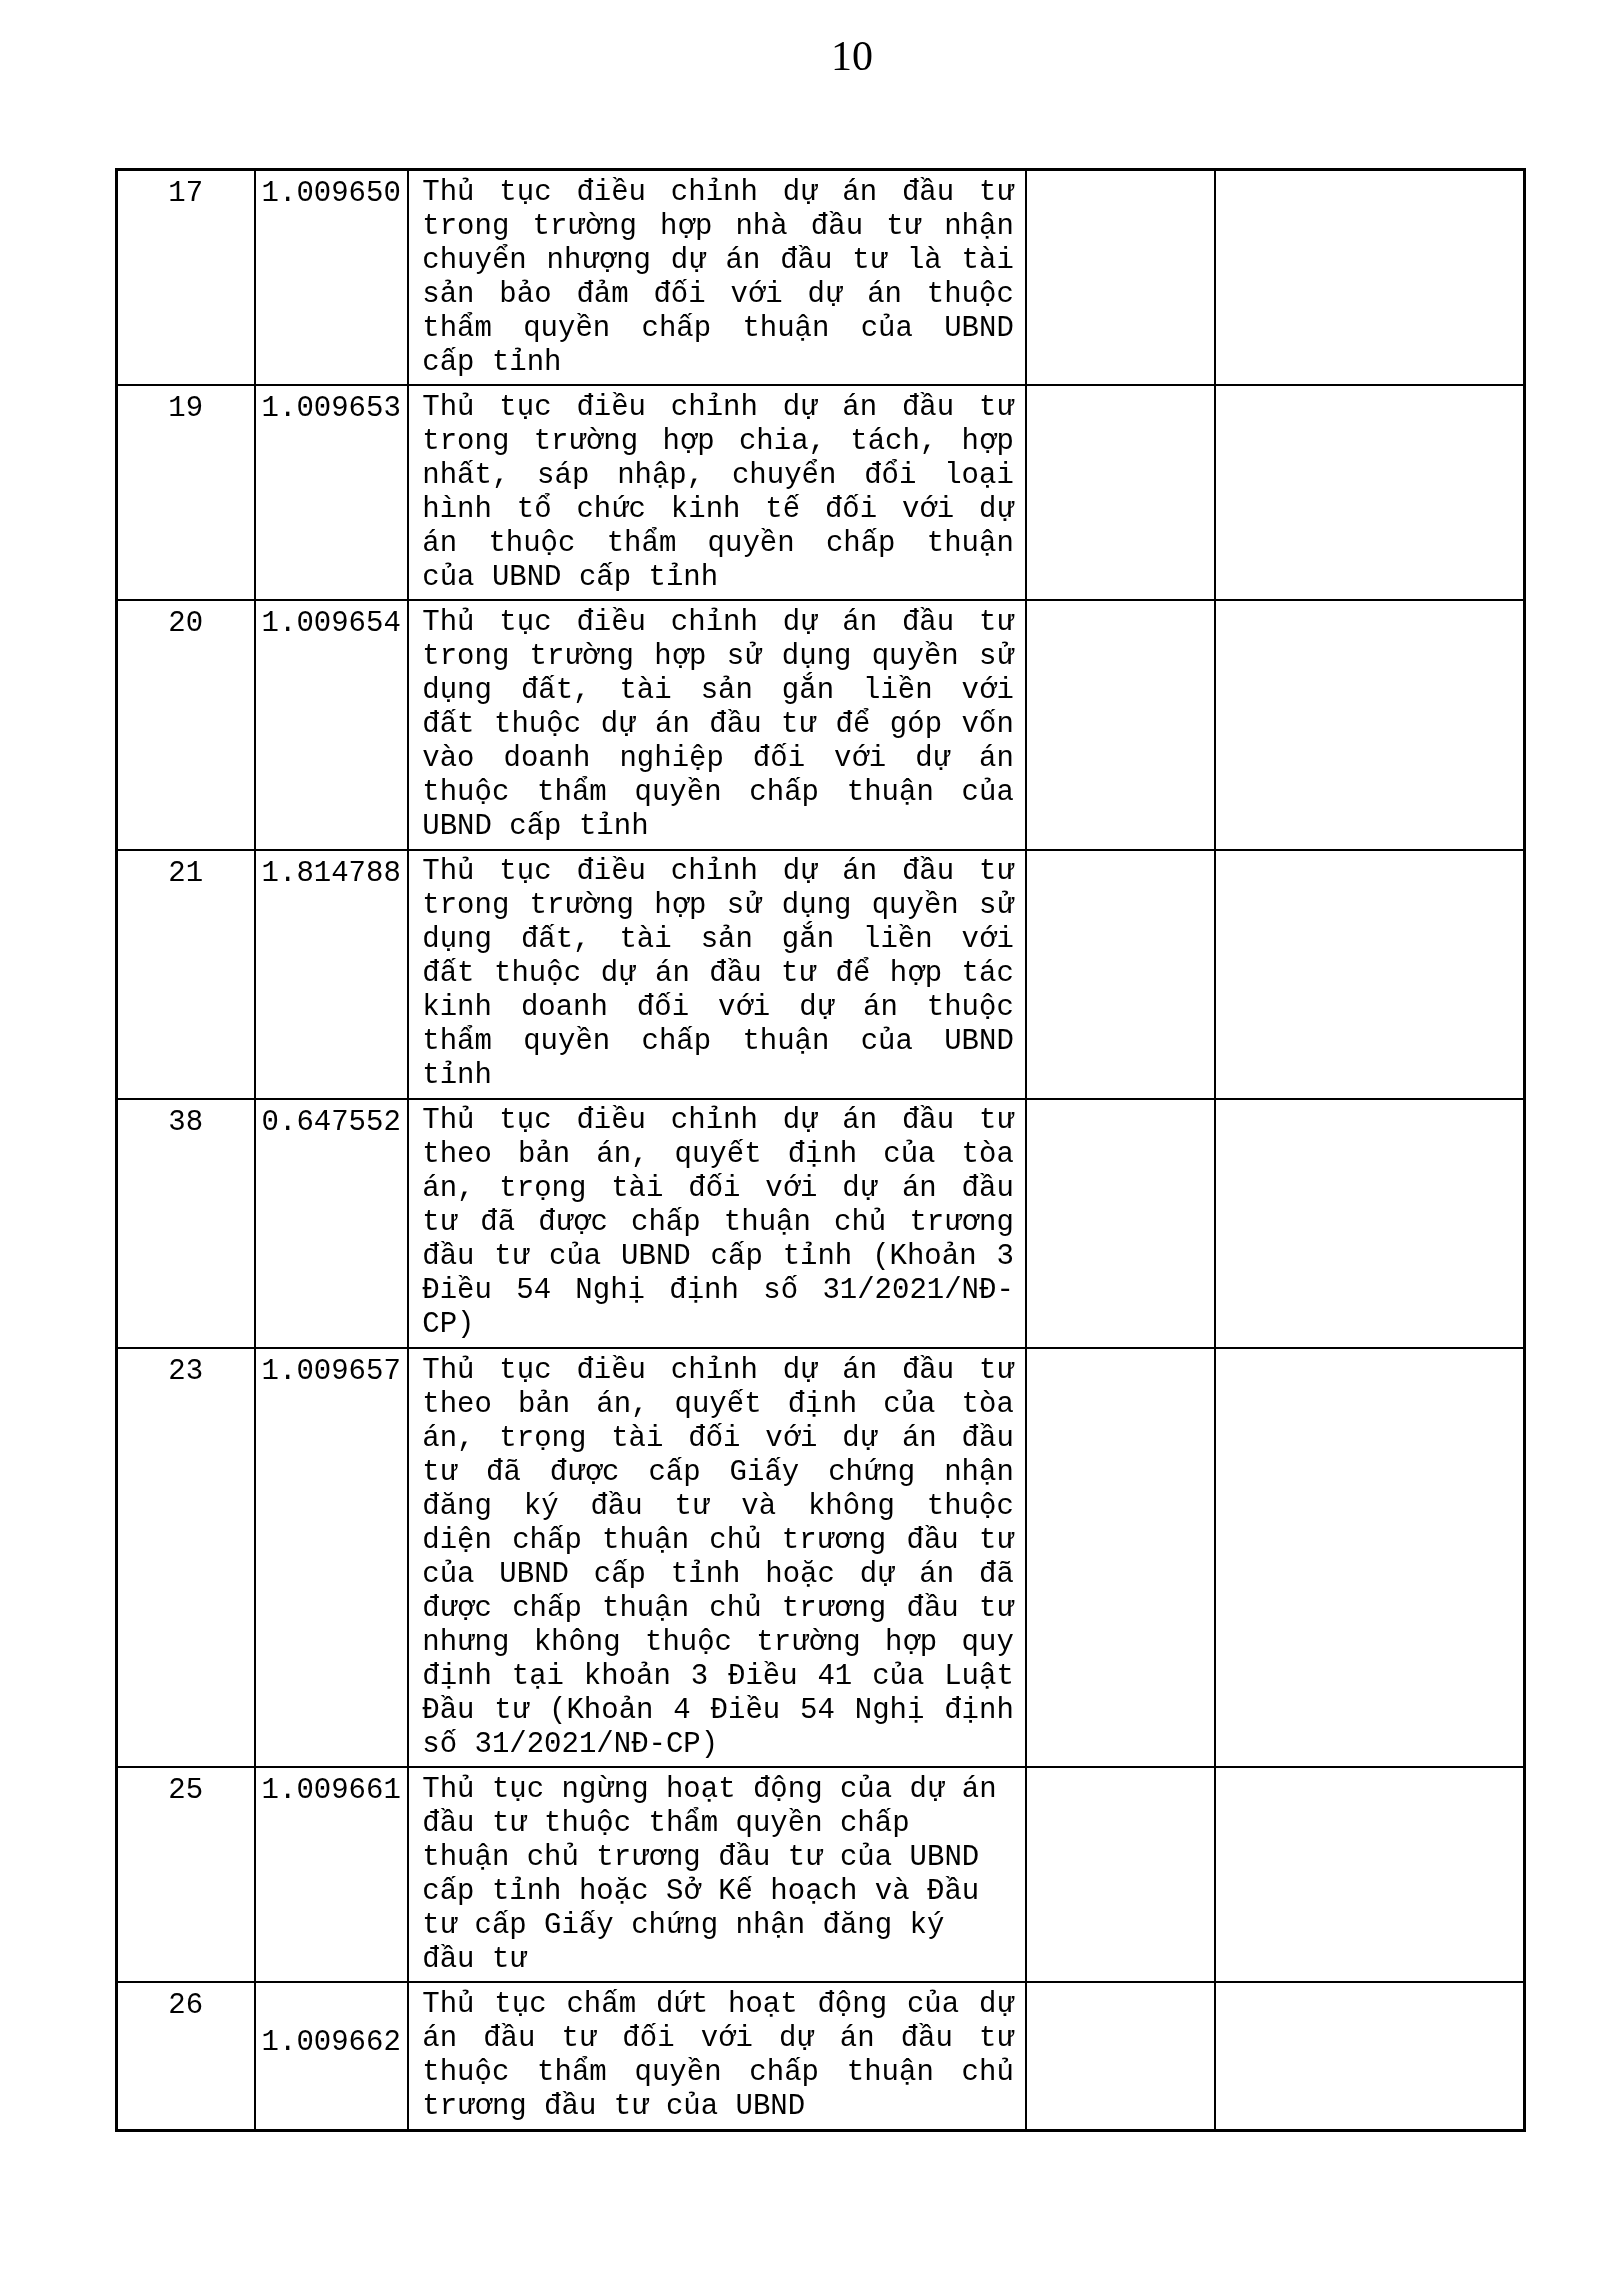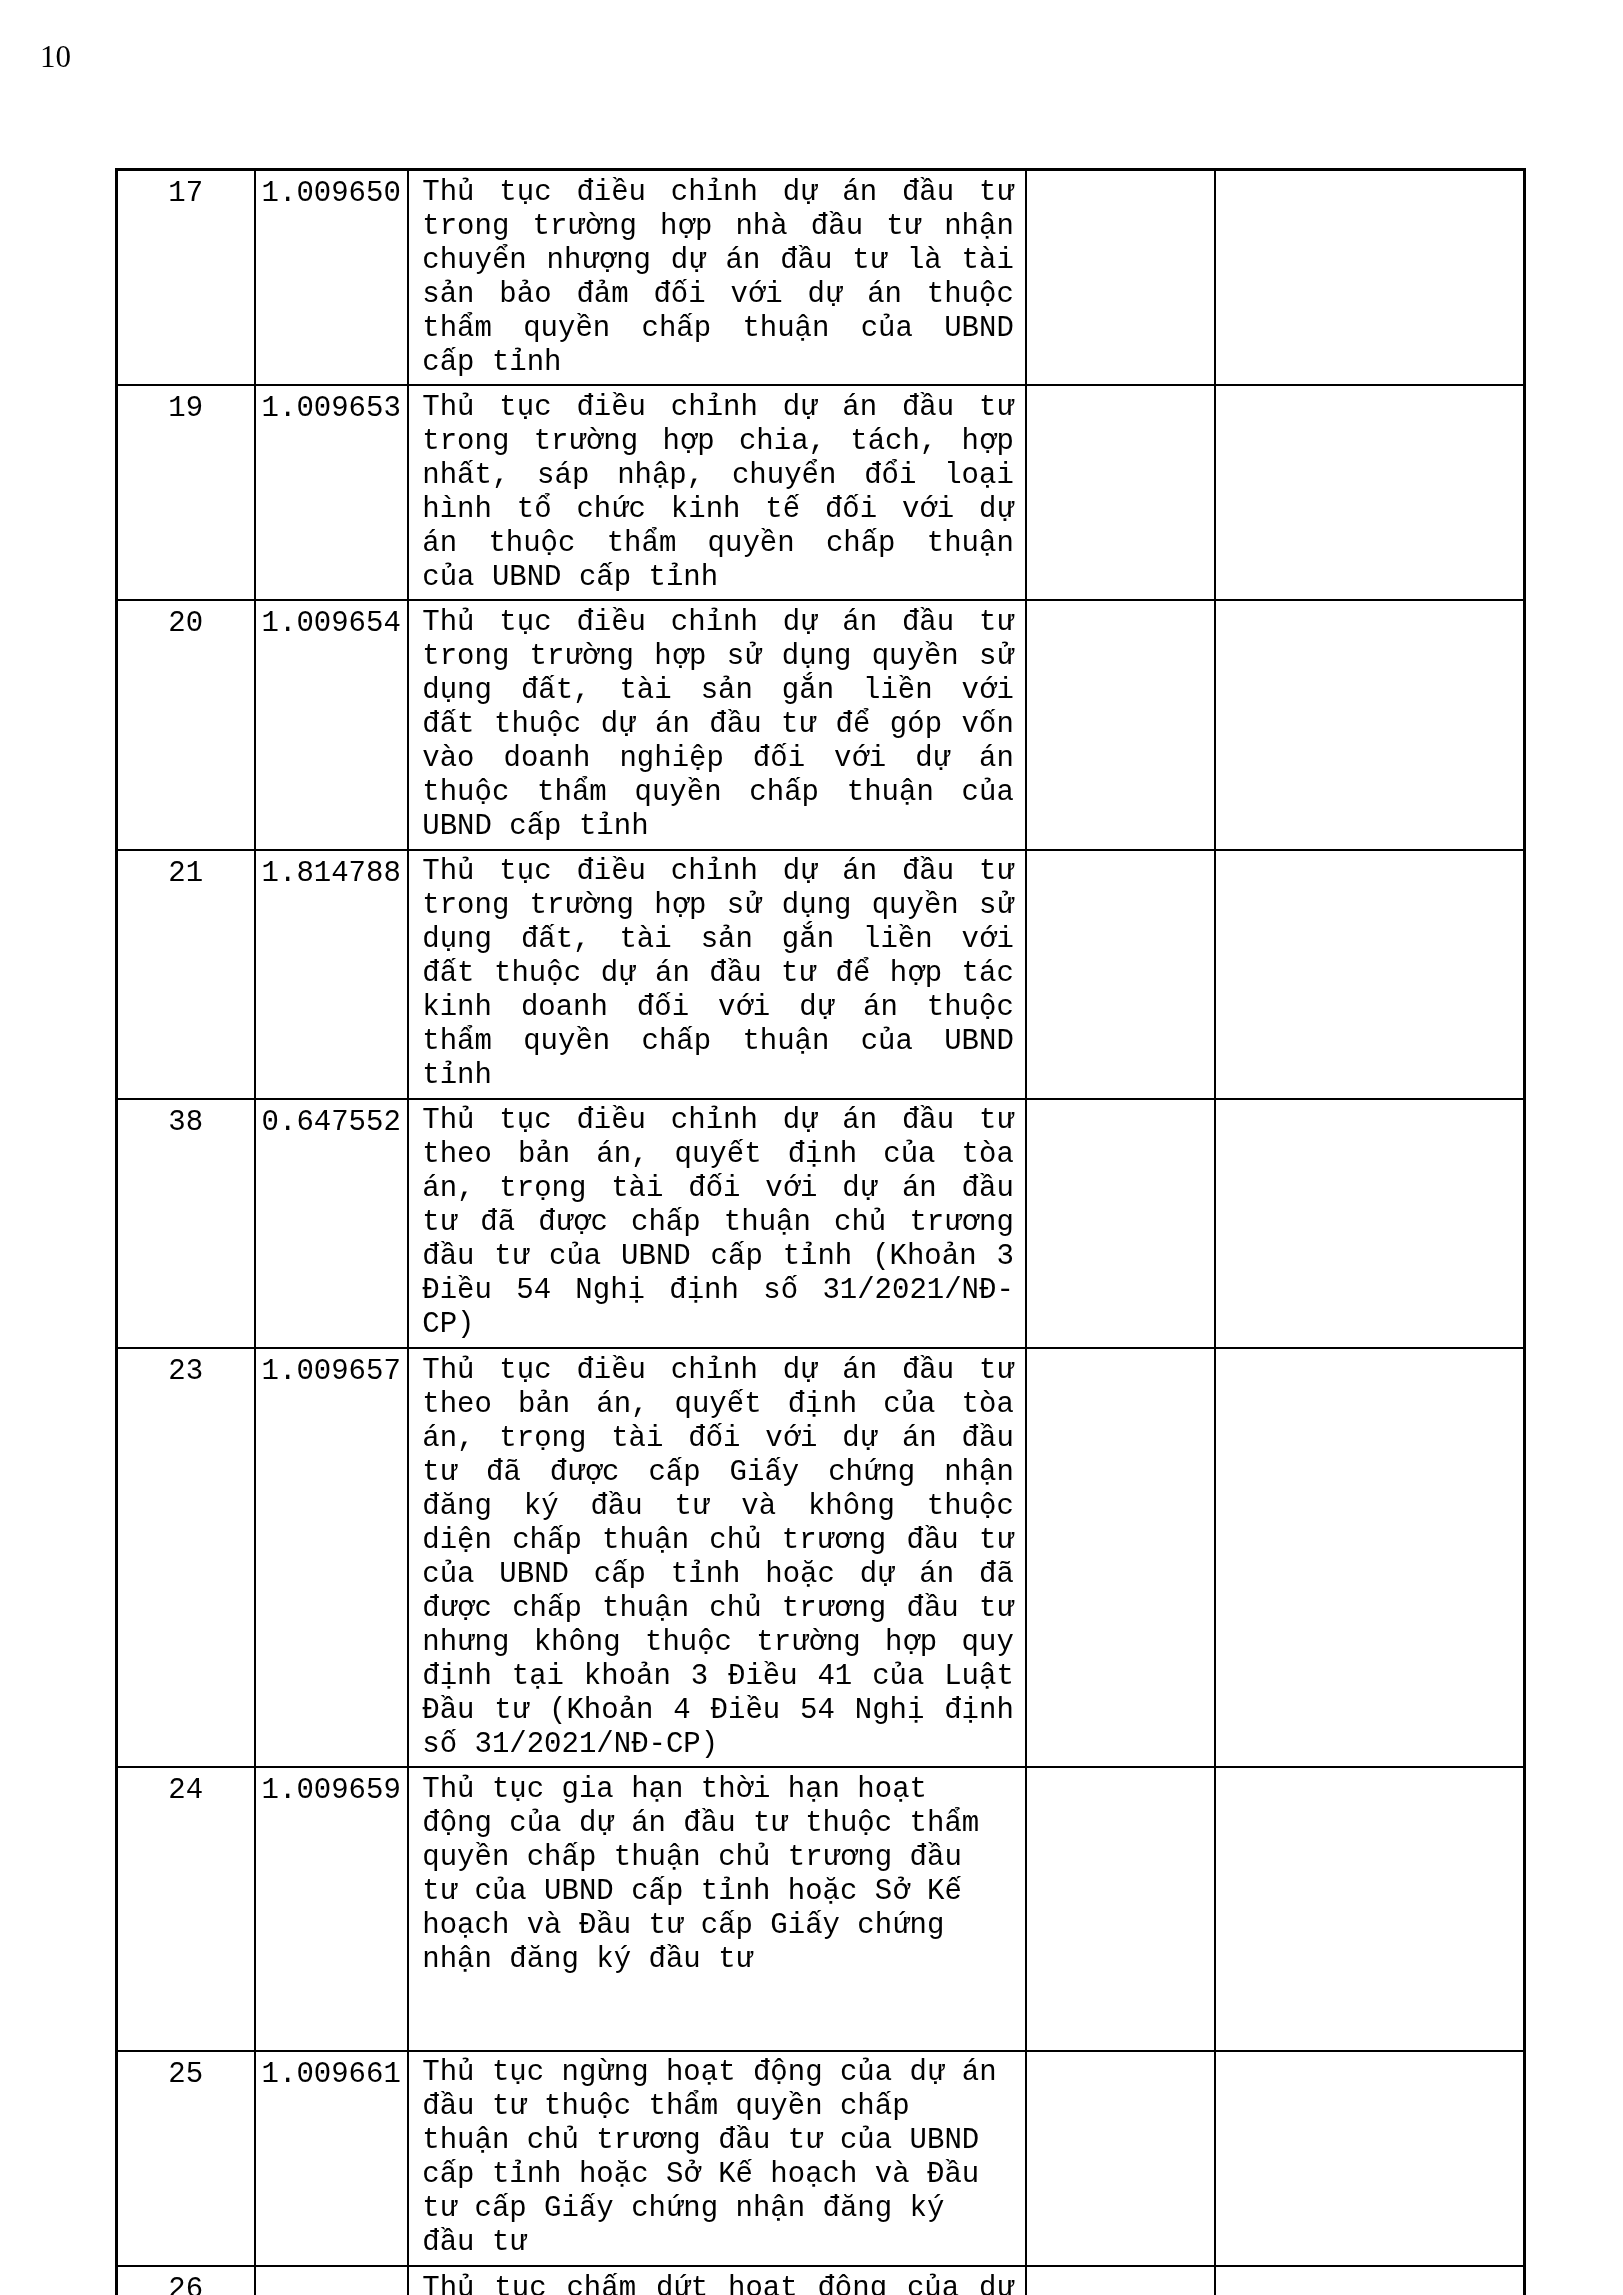--- a/index.html
+++ b/index.html
@@ -9,21 +9,22 @@
   body {
     width: 1624px;
     height: 2295px;
     background: #ffffff;
     color: #000000;
     font-family: "Liberation Serif", "DejaVu Serif", serif;
     overflow: hidden;
     position: relative;
   }
   .page-number {
-    font-size: 31px;
+    text-align: center;
+    font-size: 42px;
     line-height: 37px;
     padding-top: 38px;
   }
   .page-number span {
     position: relative;
     left: 40px;
   }
   table.proc-table {
     margin: 93px 0 0 115px;
     width: 1408px;
@@ -114,27 +115,20 @@
     <td class="empty"></td>
   </tr>
       <tr>
     <td class="num">23</td>
     <td class="code">1.009657</td>
     <td class="desc">Thủ tục điều chỉnh dự án đầu tư theo bản án, quyết định của tòa án, trọng tài đối với dự án đầu tư đã được cấp Giấy chứng nhận đăng ký đầu tư và không thuộc diện chấp thuận chủ trương đầu tư của UBND cấp tỉnh hoặc dự án đã được chấp thuận chủ trương đầu tư nhưng không thuộc trường hợp quy định tại khoản 3 Điều 41 của Luật Đầu tư (Khoản 4 Điều 54 Nghị định số 31/2021/NĐ-CP)</td>
     <td class="empty"></td>
     <td class="empty"></td>
   </tr>
       <tr>
-    <td class="num">24</td>
-    <td class="code">1.009659</td>
-    <td class="desc align-left spacer-after">Thủ tục gia hạn thời hạn hoạt động của dự án đầu tư thuộc thẩm quyền chấp thuận chủ trương đầu tư của UBND cấp tỉnh hoặc Sở Kế hoạch và Đầu tư cấp Giấy chứng nhận đăng ký đầu tư</td>
-    <td class="empty"></td>
-    <td class="empty"></td>
-  </tr>
-      <tr>
     <td class="num">25</td>
     <td class="code">1.009661</td>
     <td class="desc align-left">Thủ tục ngừng hoạt động của dự án đầu tư thuộc thẩm quyền chấp thuận chủ trương đầu tư của UBND cấp tỉnh hoặc Sở Kế hoạch và Đầu tư cấp Giấy chứng nhận đăng ký đầu tư</td>
     <td class="empty"></td>
     <td class="empty"></td>
   </tr>
       <tr>
     <td class="num">26</td>
     <td class="code code-offset">1.009662</td>
     <td class="desc">Thủ tục chấm dứt hoạt động của dự án đầu tư đối với dự án đầu tư thuộc thẩm quyền chấp thuận chủ trương đầu tư của UBND</td>

